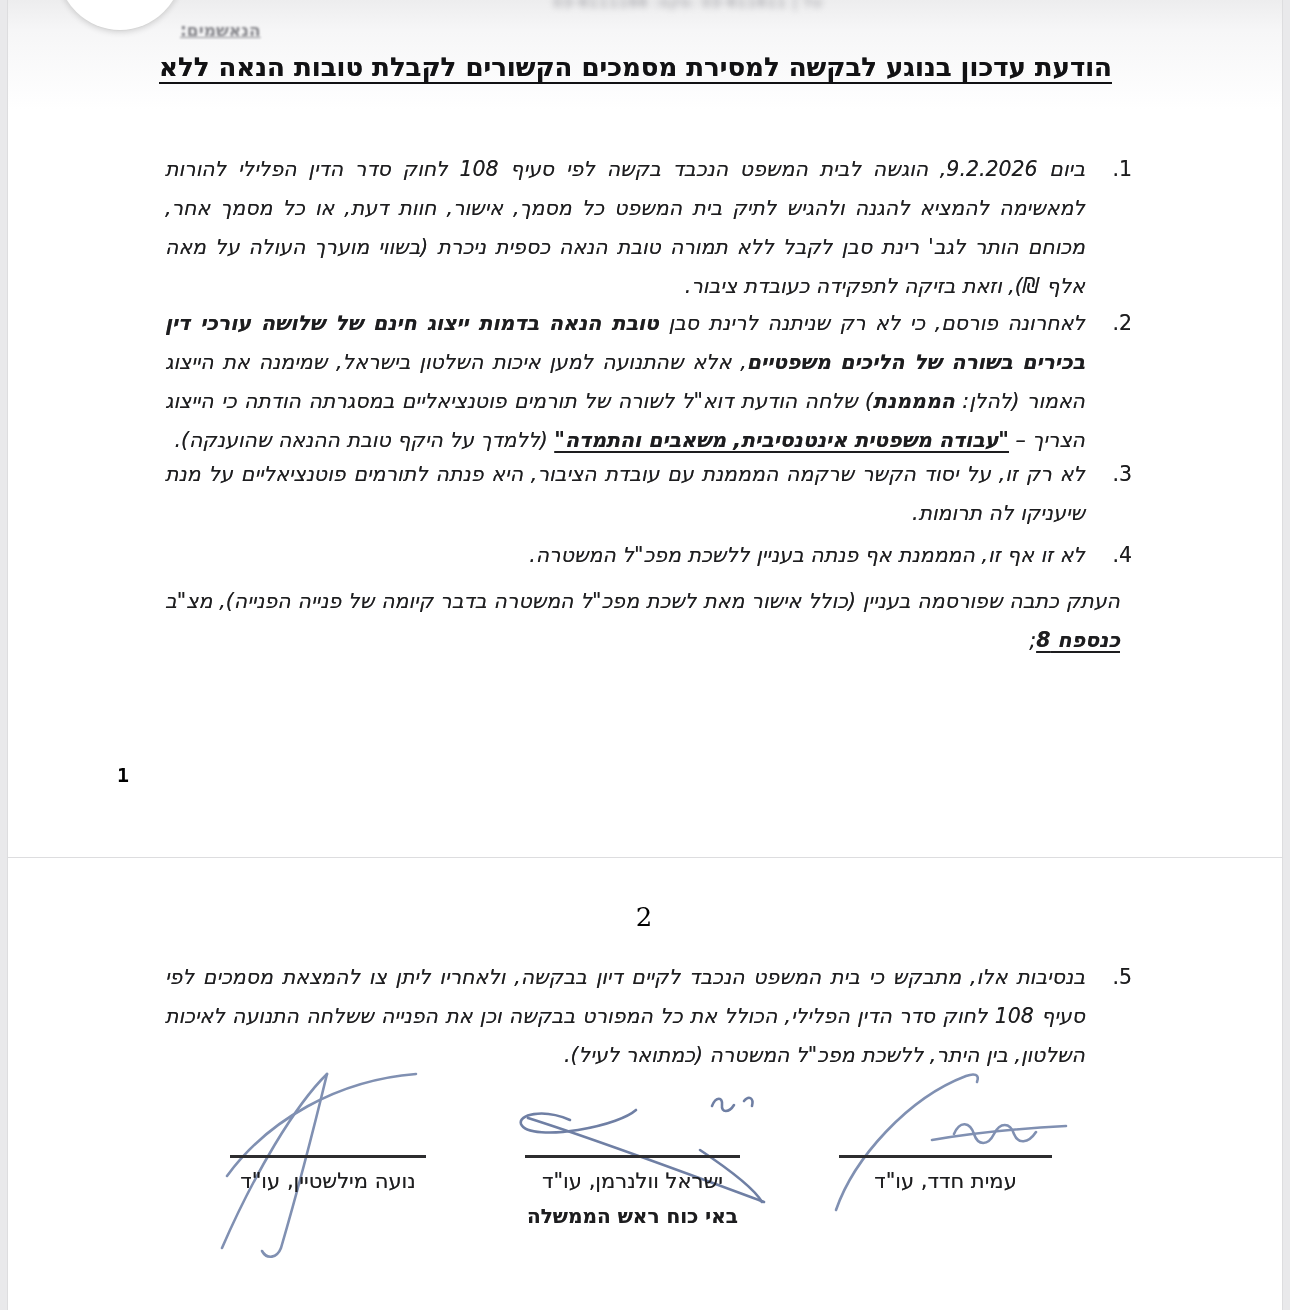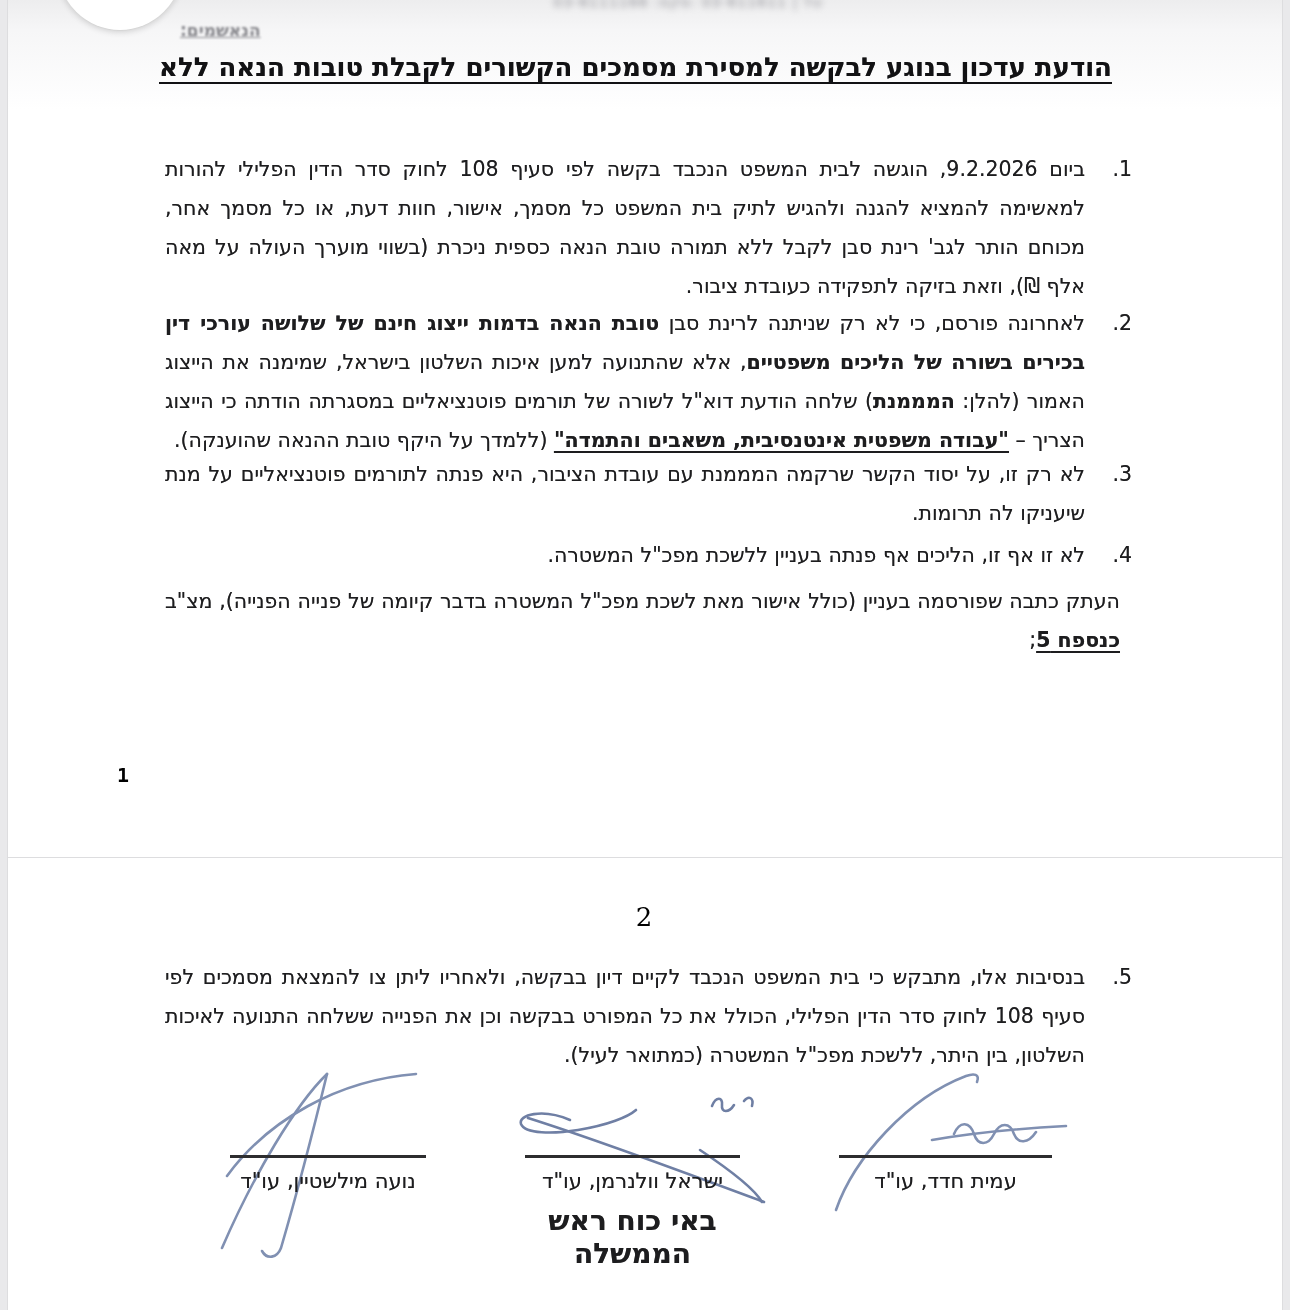--- a/index.html
+++ b/index.html
@@ -21,33 +21,33 @@
   .avatar-circle{position:absolute;top:-94px;left:50px;width:124px;height:124px;border-radius:50%;
     background:#ffffff;box-shadow:0 2px 6px rgba(0,0,0,.16),0 0 0 1px #f0f0f0;}
 
   .doc-title{position:absolute;top:42px;left:150px;width:955px;text-align:center;
     font-size:26px;font-weight:700;line-height:51px;color:#121214;}
   .doc-title .tl{text-decoration:underline;text-decoration-thickness:2px;text-underline-offset:6px;}
 
   .para{position:absolute;left:0;width:1274px;}
   .para .num{position:absolute;left:1090px;top:0;width:34px;font-size:20.5px;line-height:39px;text-align:right;}
   .para .body{position:absolute;left:157px;top:0;width:920px;font-size:20.5px;line-height:39px;
-    text-align:justify;}
+    text-align:justify;font-style:italic;}
   .para .body.wide{width:955px;}
   .b{font-weight:700;}
   .u{text-decoration:underline;text-decoration-thickness:2px;text-underline-offset:4px;}
 
   .page-num{position:absolute;font-weight:700;}
   #pn1{top:763px;left:100px;width:30px;text-align:center;font-size:20px;font-family:"DejaVu Sans Mono",monospace;}
   #pn2{top:44px;left:596px;width:80px;text-align:center;font-size:26px;font-weight:400;
     font-family:"DejaVu Serif","Liberation Serif",serif;}
 
   .sig-line{position:absolute;top:297px;height:3px;background:#2d2d2f;}
   .sig-name{position:absolute;top:308px;font-size:21px;text-align:center;line-height:30px;}
-  .sig-role{position:absolute;top:346px;font-size:28px;font-weight:700;text-align:center;}
+  .sig-role{position:absolute;top:346px;font-size:20px;font-weight:700;text-align:center;}
   .sig-svg{position:absolute;top:0;left:0;width:1274px;height:452px;pointer-events:none;}
 </style>
 </head>
 <body>
 
 <div id="canvas">
 
   <div class="page" id="page1">
 
     <div class="avatar-circle"></div>
@@ -70,25 +70,25 @@
       <div class="body scan-text"><span>לאחרונה פורסם, כי לא רק שניתנה לרינת סבן </span><span class="b">טובת הנאה בדמות ייצוג חינם של שלושה עורכי דין בכירים בשורה של הליכים משפטיים</span><span>, אלא שהתנועה למען איכות השלטון בישראל, שמימנה את הייצוג האמור (להלן: </span><span class="b">המממנת</span><span>) שלחה הודעת דוא"ל לשורה של תורמים פוטנציאליים במסגרתה הודתה כי הייצוג הצריך – </span><span class="b u">"עבודה משפטית אינטנסיבית, משאבים והתמדה"</span><span> (ללמדך על היקף טובת ההנאה שהוענקה).</span></div>
     </div>
 
     <div class="para" style="top:455px">
       <div class="num scan-text">3.</div>
       <div class="body scan-text"><span>לא רק זו, על יסוד הקשר שרקמה המממנת עם עובדת הציבור, היא פנתה לתורמים פוטנציאליים על מנת שיעניקו לה תרומות.</span></div>
     </div>
 
     <div class="para" style="top:536px">
       <div class="num scan-text">4.</div>
-      <div class="body scan-text"><span>לא זו אף זו, הליכים אף פנתה בעניין ללשכת מפכ"ל המשטרה.</span></div>
+      <div class="body scan-text"><span>לא זו אף זו, המממנת אף פנתה בעניין ללשכת מפכ"ל המשטרה.</span></div>
     </div>
 
     <div class="para" style="top:582px">
-      <div class="body wide scan-text"><span>העתק כתבה שפורסמה בעניין (כולל אישור מאת לשכת מפכ"ל המשטרה בדבר קיומה של פנייה הפנייה), מצ"ב </span><span class="b u">כנספח 5</span><span>;</span></div>
+      <div class="body wide scan-text"><span>העתק כתבה שפורסמה בעניין (כולל אישור מאת לשכת מפכ"ל המשטרה בדבר קיומה של פנייה הפנייה), מצ"ב </span><span class="b u">כנספח 8</span><span>;</span></div>
     </div>
 
     <div class="page-num" id="pn1">1</div>
   </div>
 
   <div class="page" id="page2">
 
     <div class="page-num" id="pn2">2</div>
 
     <div class="para" style="top:100px">

